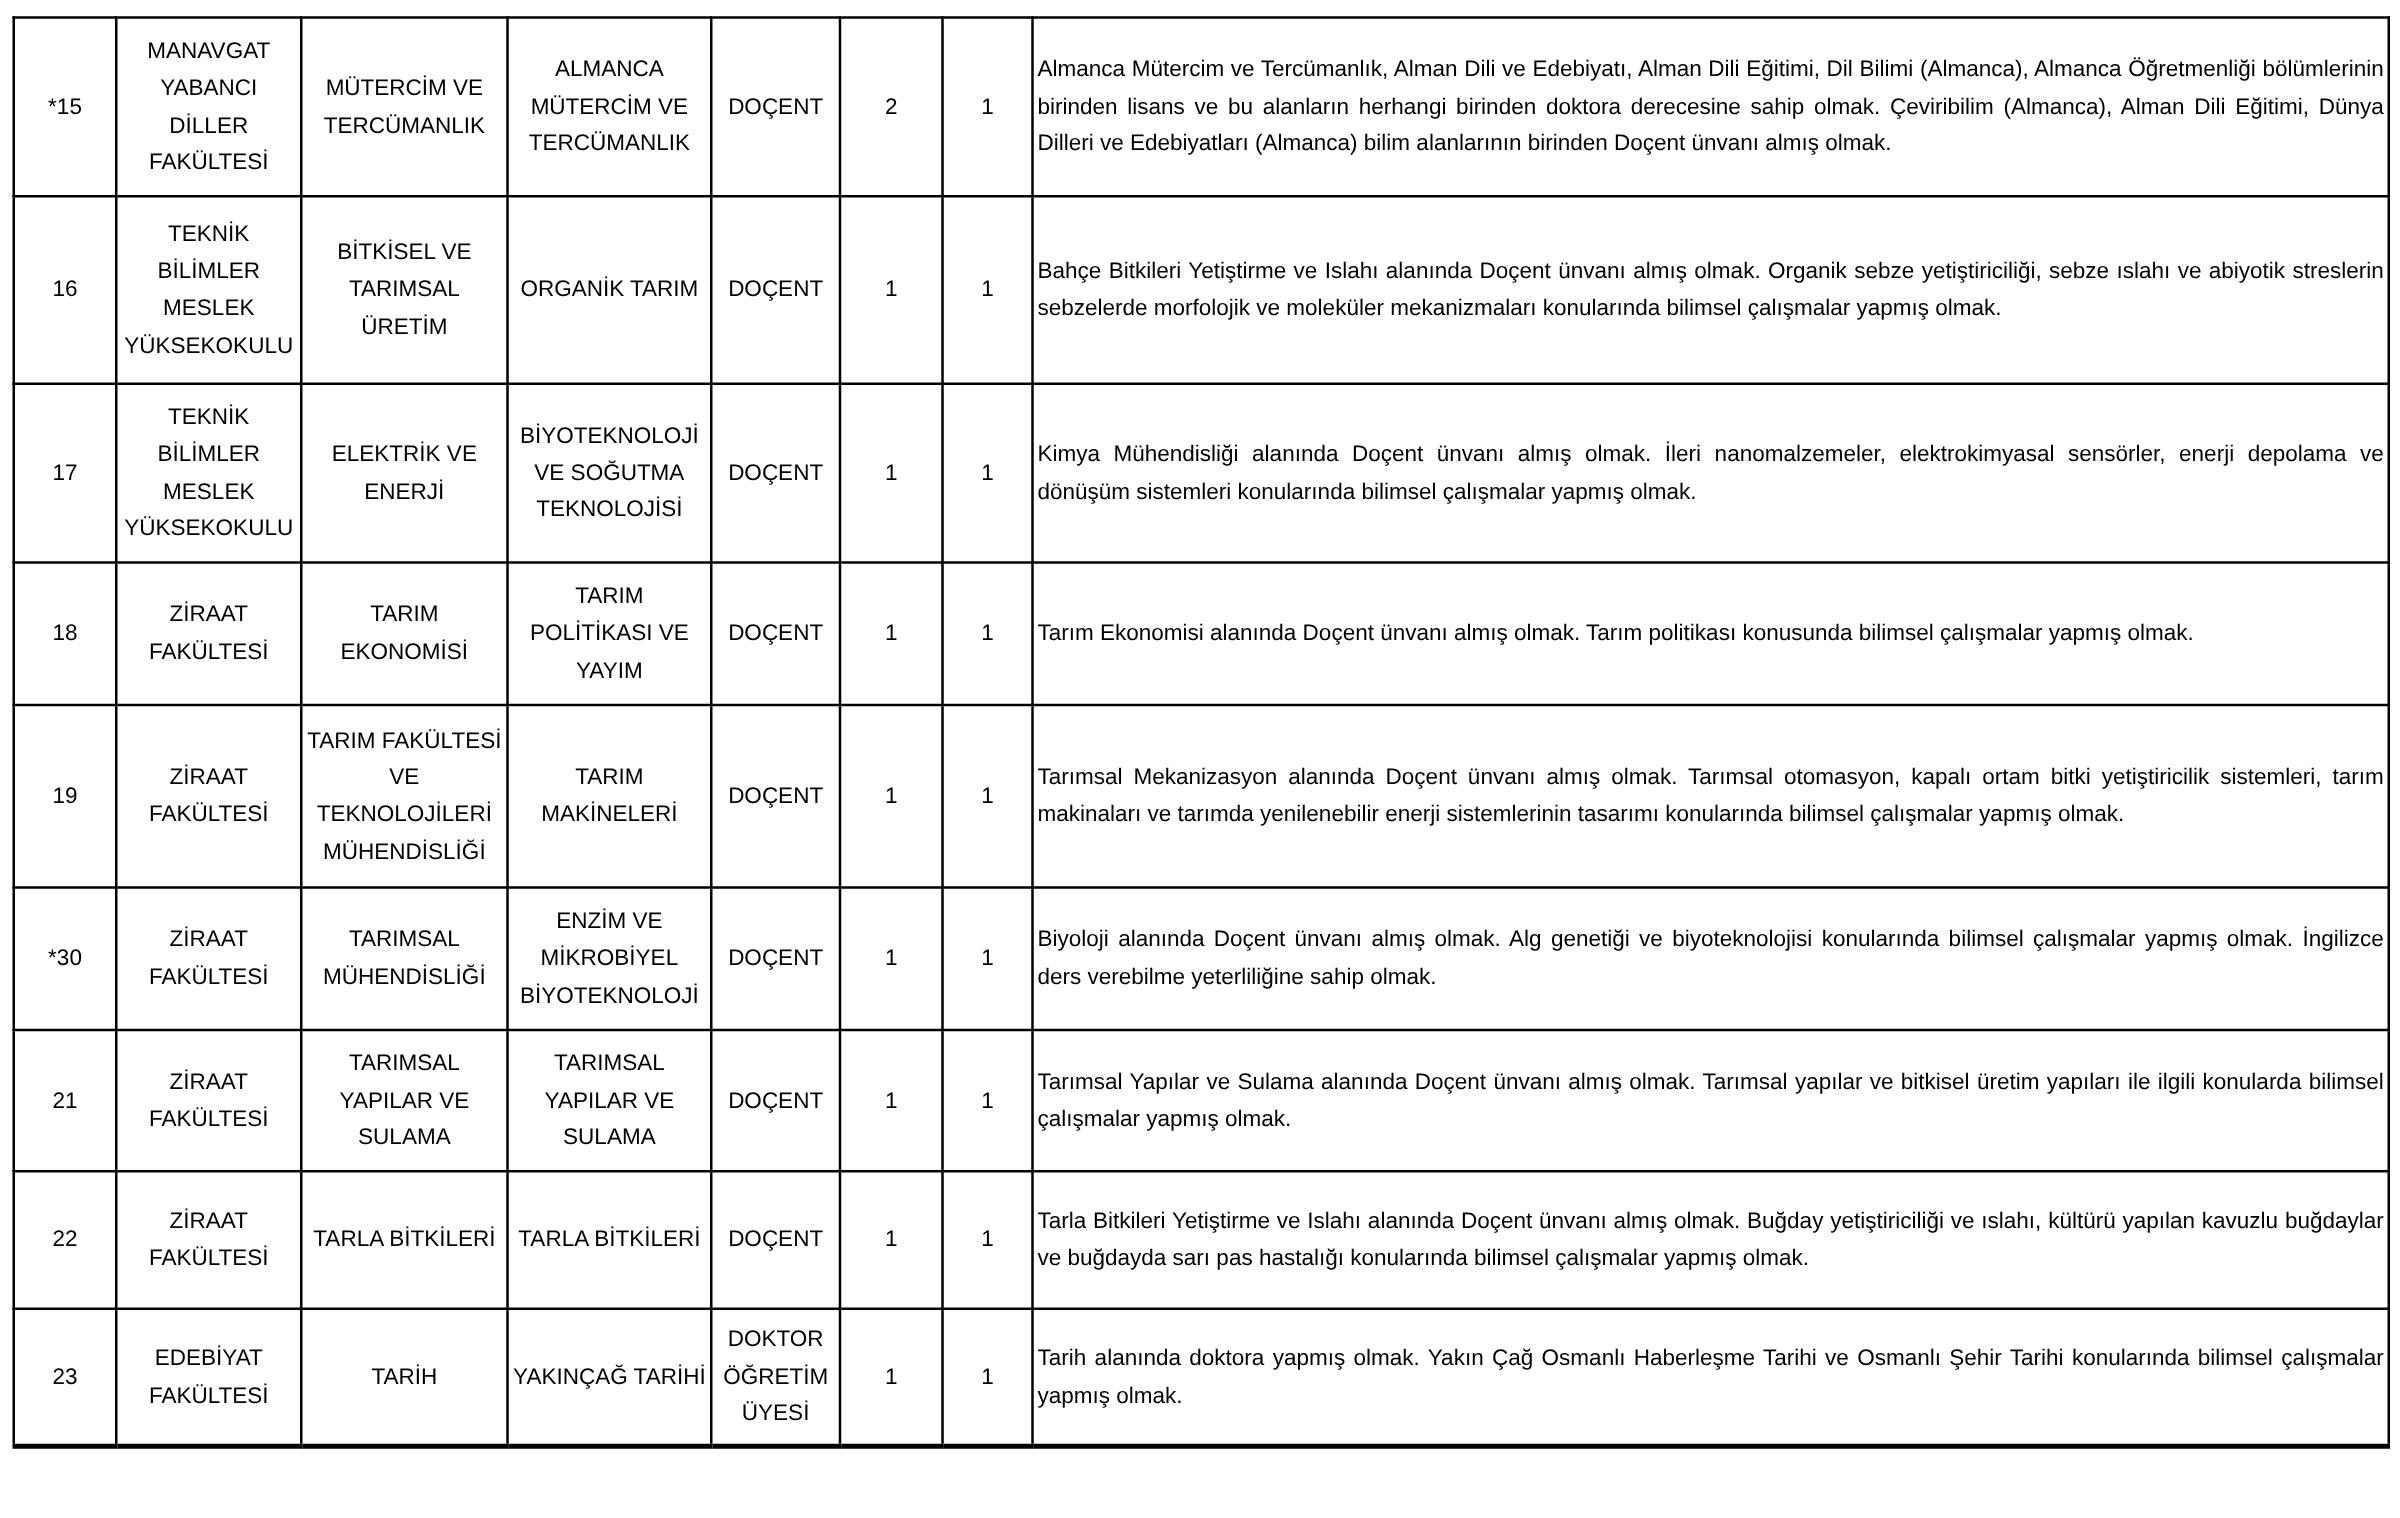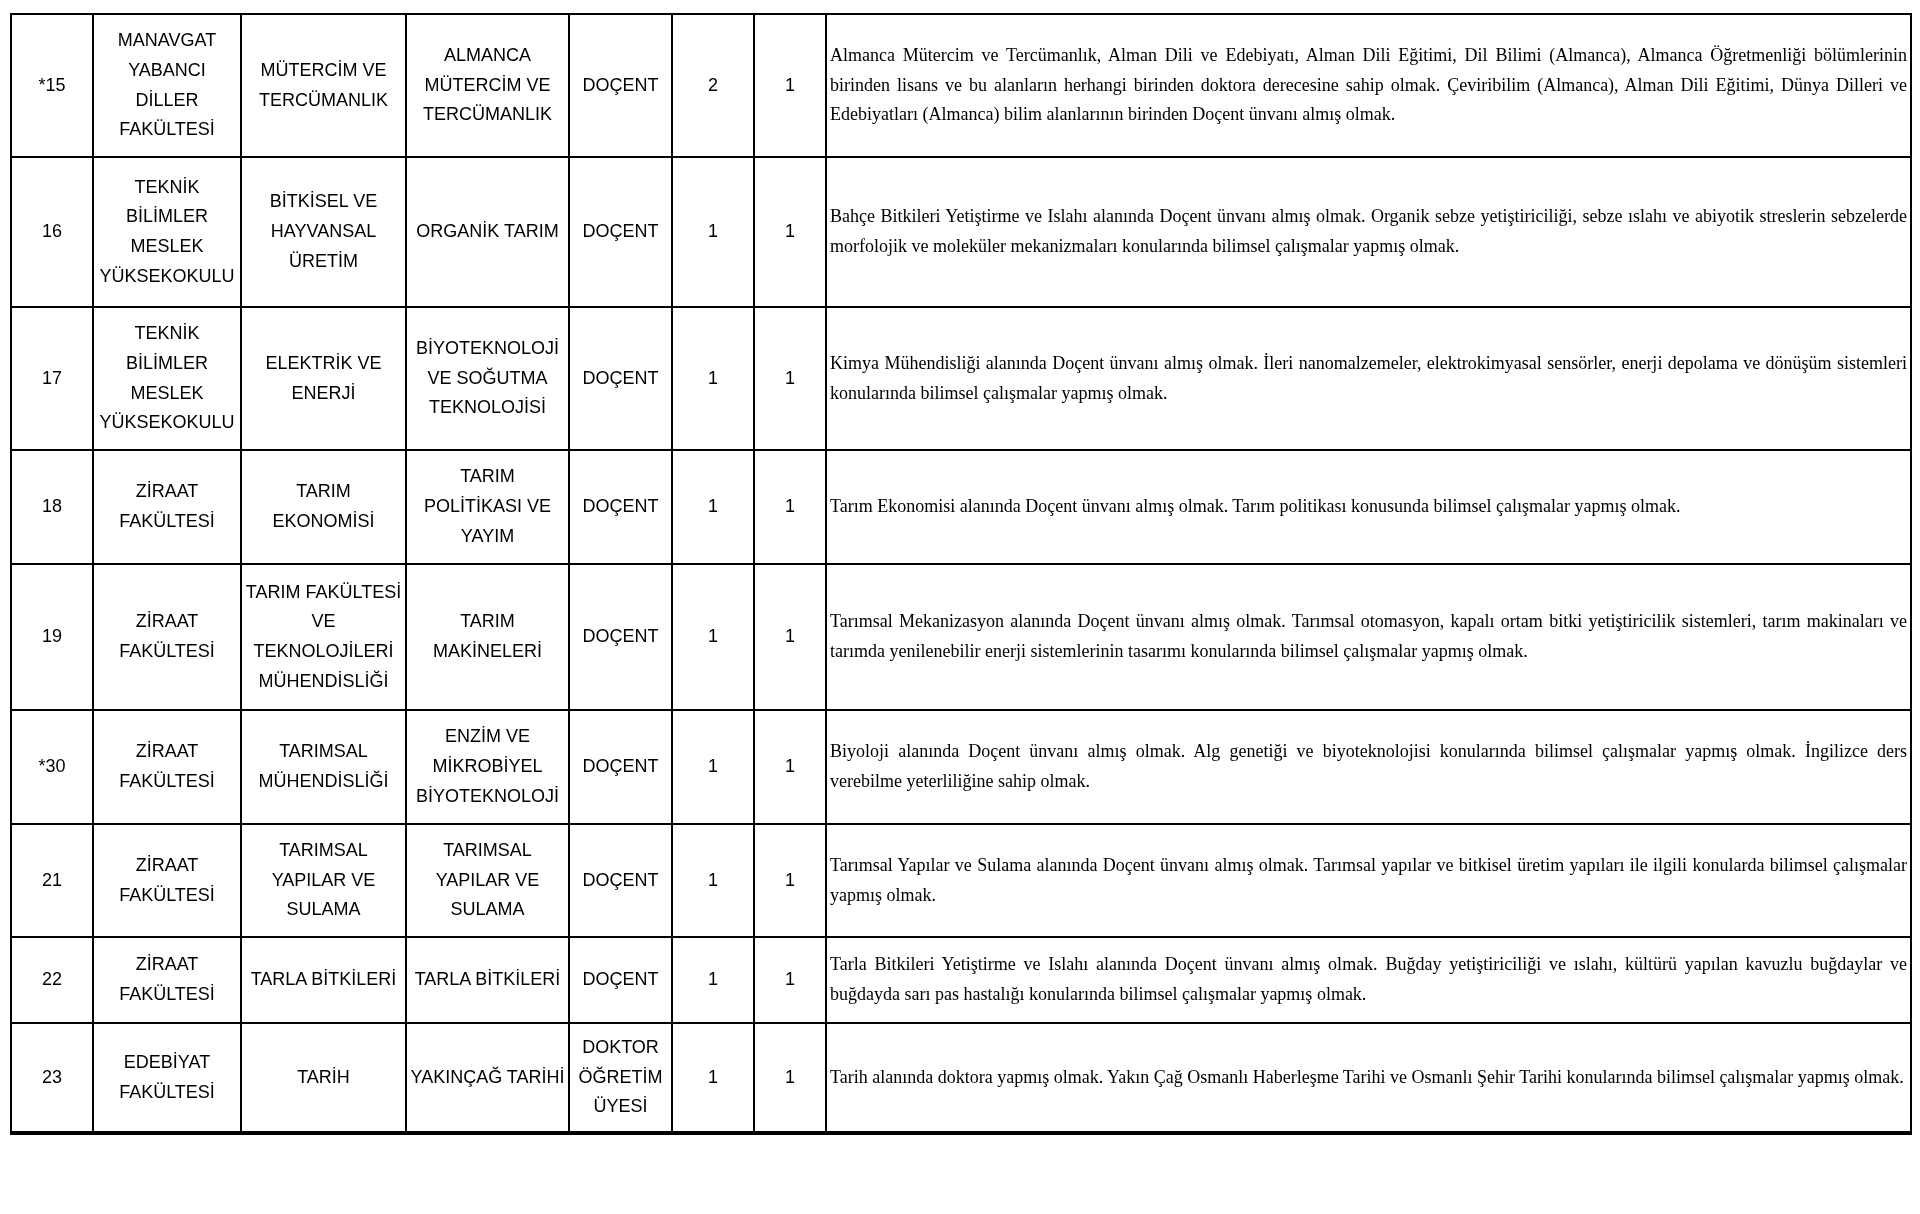--- a/index.html
+++ b/index.html
@@ -29,31 +29,30 @@
     font-size: 18px;
     line-height: 1.65;
     padding: 2px 3px;
     overflow: hidden;
   }
   td.center { text-align: center; }
   td.desc {
     text-align: justify;
     text-justify: inter-word;
     padding: 4px 9px 4px 6px;
-    font-family: Liberation Serif, serif;
   }
   
   tr:nth-child(1) { height: 143px; }
   tr:nth-child(2) { height: 150px; }
   tr:nth-child(3) { height: 143px; }
   tr:nth-child(4) { height: 114px; }
   tr:nth-child(5) { height: 146px; }
   tr:nth-child(6) { height: 114px; }
   tr:nth-child(7) { height: 113px; }
-  tr:nth-child(8) { height: 86px; }
+  tr:nth-child(8) { height: 110px; }
   tr:nth-child(9) { height: 110px; }
   tr:last-child td { border-bottom-width: 4px; }
 </style>
 </head>
 <body>
 
 <div class="page">
   <table class="postings">
     <colgroup>
       <col style="width:82px">
@@ -72,21 +71,21 @@
     <td class="center">MÜTERCİM VE TERCÜMANLIK</td>
     <td class="center">ALMANCA MÜTERCİM VE TERCÜMANLIK</td>
     <td class="center">DOÇENT</td>
     <td class="center">2</td>
     <td class="center">1</td>
     <td class="desc">Almanca Mütercim ve Tercümanlık, Alman Dili ve Edebiyatı, Alman Dili Eğitimi, Dil Bilimi (Almanca), Almanca Öğretmenliği bölümlerinin birinden lisans ve bu alanların herhangi birinden doktora derecesine sahip olmak. Çeviribilim (Almanca), Alman Dili Eğitimi, Dünya Dilleri ve Edebiyatları (Almanca) bilim alanlarının birinden Doçent ünvanı almış olmak.</td>
   </tr>
         <tr>
     <td class="center">16</td>
     <td class="center">TEKNİK BİLİMLER MESLEK YÜKSEKOKULU</td>
-    <td class="center">BİTKİSEL VE HAYVANSAL ÜRETİM</td>
+    <td class="center">BİTKİSEL VE TARIMSAL ÜRETİM</td>
     <td class="center">ORGANİK TARIM</td>
     <td class="center">DOÇENT</td>
     <td class="center">1</td>
     <td class="center">1</td>
     <td class="desc">Bahçe Bitkileri Yetiştirme ve Islahı alanında Doçent ünvanı almış olmak. Organik sebze yetiştiriciliği, sebze ıslahı ve abiyotik streslerin sebzelerde morfolojik ve moleküler mekanizmaları konularında bilimsel çalışmalar yapmış olmak.</td>
   </tr>
         <tr>
     <td class="center">17</td>
     <td class="center">TEKNİK BİLİMLER MESLEK YÜKSEKOKULU</td>
     <td class="center">ELEKTRİK VE ENERJİ</td>

